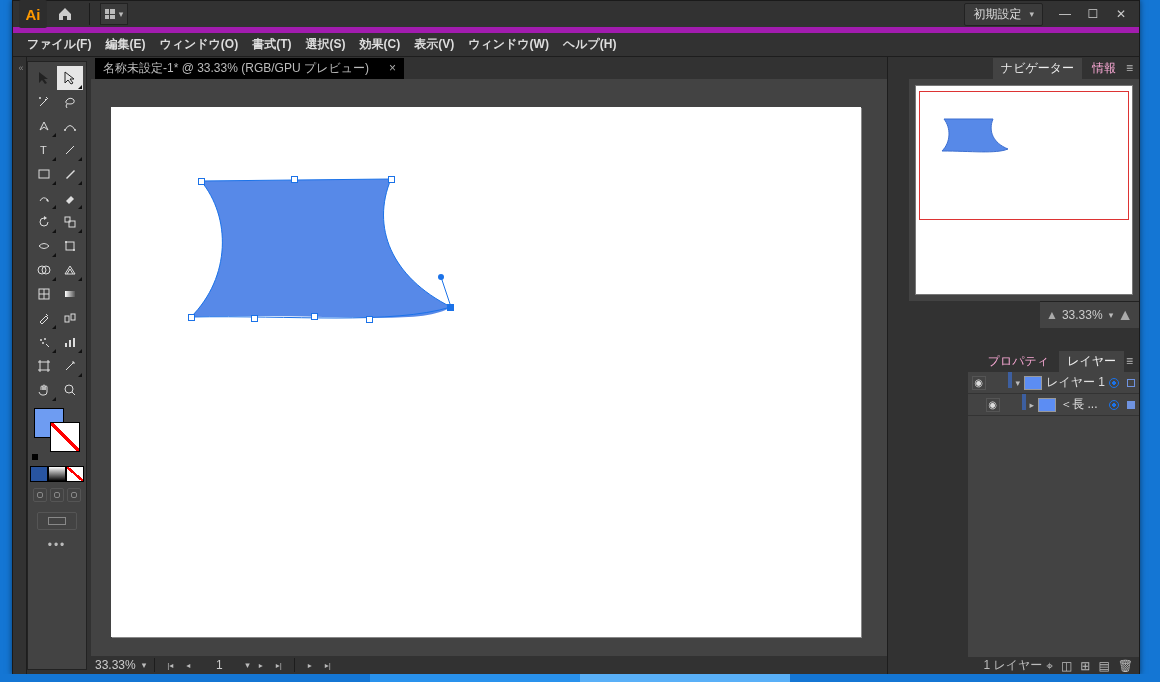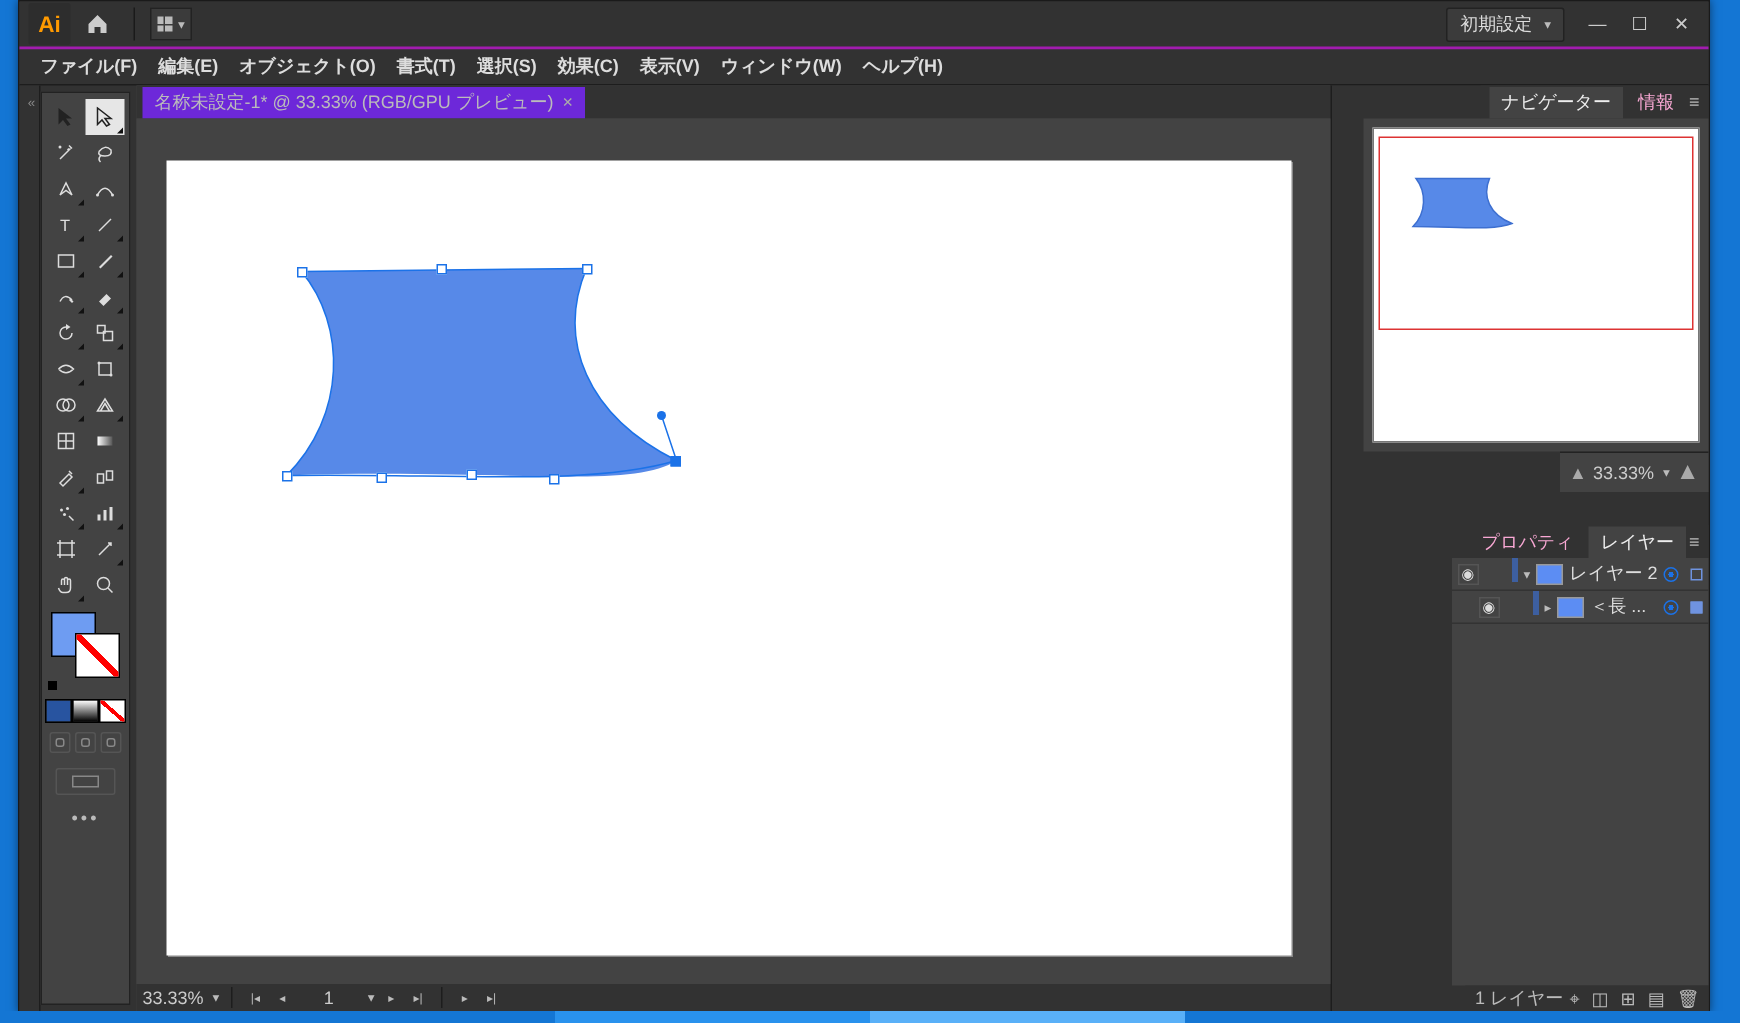--- a/index.html
+++ b/index.html
@@ -1,20 +1,20 @@
 <!DOCTYPE html>
 <html><head>
 <meta charset="utf-8">
 <style>
   * { box-sizing: border-box; margin:0; padding:0; font-family: "Segoe UI", "Meiryo", sans-serif; }
   body { background:#1476d4; width:1160px; height:682px; overflow:hidden; font-size:12px; color:#ddd; }
 
   .app-window { position:absolute; left:12px; top:0; width:1128px; height:675px; background:#323232; border:1px solid #1a1a1a; box-shadow:0 0 6px rgba(0,0,0,.5); display:flex; flex-direction:column; }
 
-  .titlebar { height:32px; background: #323232; display:flex; align-items:center; gap:4px; padding:0 6px 0 6px; border-bottom:2px solid #a21caf; }
+  .titlebar { height:32px; background: #323232; display:flex; align-items:center; gap:4px; padding:0 6px 0 6px; border-bottom:6px solid #a21caf; }
   .ai-logo { width:28px; height:28px; background:#2d2d2d; color:#ff9a00; display:flex; align-items:center; justify-content:center; font-weight:700; font-size:15px; border-radius:2px; }
   .home-icon { width:28px; height:24px; display:flex; align-items:center; justify-content:center; color:#ccc; cursor:pointer; }
   .titlebar .sep { width:1px; height:22px; background:#1a1a1a; margin:0 6px; }
   .workspace-switcher { width:28px; height:22px; border:1px solid #222; background:#3b3b3b; display:flex; align-items:center; justify-content:center; gap:2px; cursor:pointer; }
   .grid4 { width:10px; height:10px; display:grid; grid-template-columns:1fr 1fr; grid-template-rows:1fr 1fr; gap:1px; }
   .grid4 div { background:#bbb; }
   .chev { font-size:9px; color:#bbb; margin-left:2px; }
 
   .titlebar .spacer { flex:1; }
   .essentials { border:1px solid #222; background:#3b3b3b; padding:2px 8px; display:flex; align-items:center; gap:6px; cursor:pointer; border-radius:2px; }
@@ -54,21 +54,21 @@
   .draw-modes { display:flex; gap:3px; margin-top:6px; }
   .dm { width:14px; height:14px; border:1px solid #555; border-radius:2px; display:flex; align-items:center; justify-content:center; }
   .dm .dot { width:6px; height:6px; border:1px solid #888; border-radius:2px; }
 
   .screen-btn { width:40px; height:18px; border:1px solid #555; border-radius:2px; margin-top:10px; display:flex; align-items:center; justify-content:center; }
   .screen-btn .inner { width:18px; height:8px; border:1px solid #888; }
   .dots { margin-top:8px; color:#bbb; letter-spacing:2px; }
 
   .doc-area { flex:1; display:flex; flex-direction:column; background:#434343; }
   .doc-tabs { height:22px; display:flex; align-items:center; background:#323232; padding:0 4px; gap:4px; }
-  .doc-tab { background:#6d28d9; padding:2px 8px; display:flex; align-items:center; gap:6px; color:#bbb; }
+  .doc-tab { background:#000000; padding:2px 8px; display:flex; align-items:center; gap:20px; color:#bbb; }
   .doc-tab .close { color:#aaa; cursor:pointer; }
 
   .canvas-wrap { flex:1; position:relative; overflow:hidden; background:#434343; }
   .artboard { position:absolute; left:20px; top:28px; width:750px; height:530px; background:#fff; box-shadow:1px 1px 0 #888; }
 
   .shape { position:absolute; left:80px; top:70px; width:260px; height:160px; }
   .shape svg { width:100%; height:100%; overflow:visible; }
   .anchor { position:absolute; width:7px; height:7px; border:1px solid #1b72e8; background:#fff; }
   .anchor.sel { background:#1b72e8; }
   .handle-line { stroke:#1b72e8; stroke-width:1; }
@@ -144,21 +144,21 @@
     <div class="win-controls">
       <div>—</div>
       <div>☐</div>
       <div>✕</div>
     </div>
   </div>
 
   <div class="menubar">
     <div>ファイル(F)</div>
     <div>編集(E)</div>
-    <div>オブジェクト(O)</div>
+    <div>ウィンドウ(O)</div>
     <div>書式(T)</div>
     <div>選択(S)</div>
     <div>効果(C)</div>
     <div>表示(V)</div>
     <div>ウィンドウ(W)</div>
     <div>ヘルプ(H)</div>
   </div>
 
   <div class="content-row">
     <div class="left-strip">
@@ -487,21 +487,21 @@
         <div class="ptab active">レイヤー</div>
         <div class="panel-menu">≡</div>
       </div>
       <div class="layers-body">
         <div class="layer-row">
           <div class="eye">◉</div>
           <div class="lock-col"></div>
           <div class="sel-bar"></div>
           <span class="disclose">▾</span>
           <div class="layer-swatch"></div>
-          <span>レイヤー 2</span>
+          <span>レイヤー 1</span>
           <div class="target-ring active"></div>
           <div class="sel-square"></div>
         </div>
         <div class="layer-row layer-sub">
           <div class="eye">◉</div>
           <div class="lock-col"></div>
           <div class="sel-bar"></div>
           <span class="disclose">▸</span>
           <div class="layer-swatch"></div>
           <span>＜長 ...</span>

